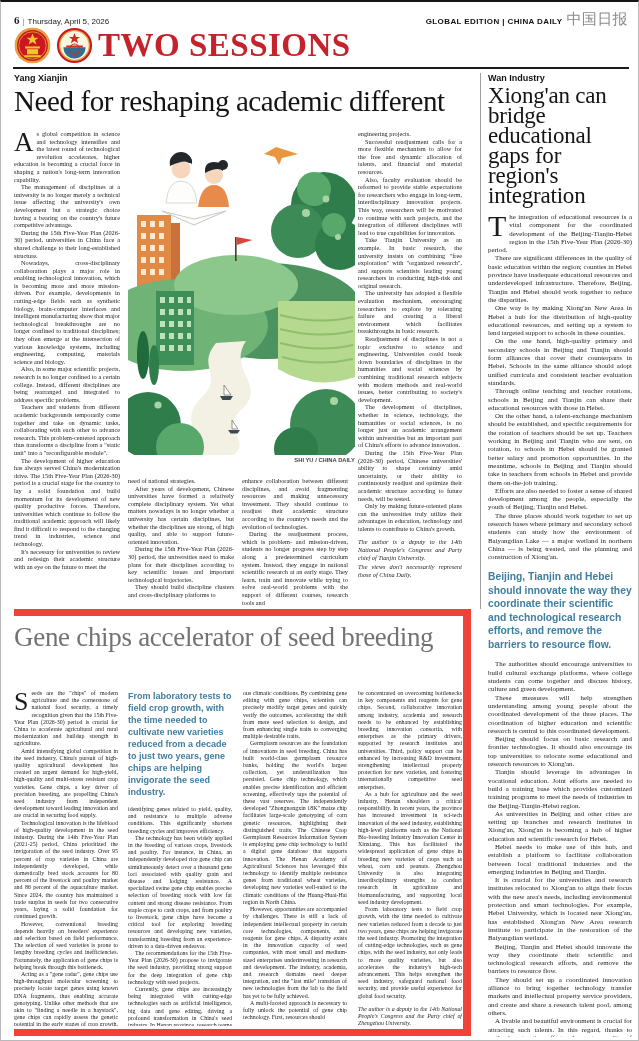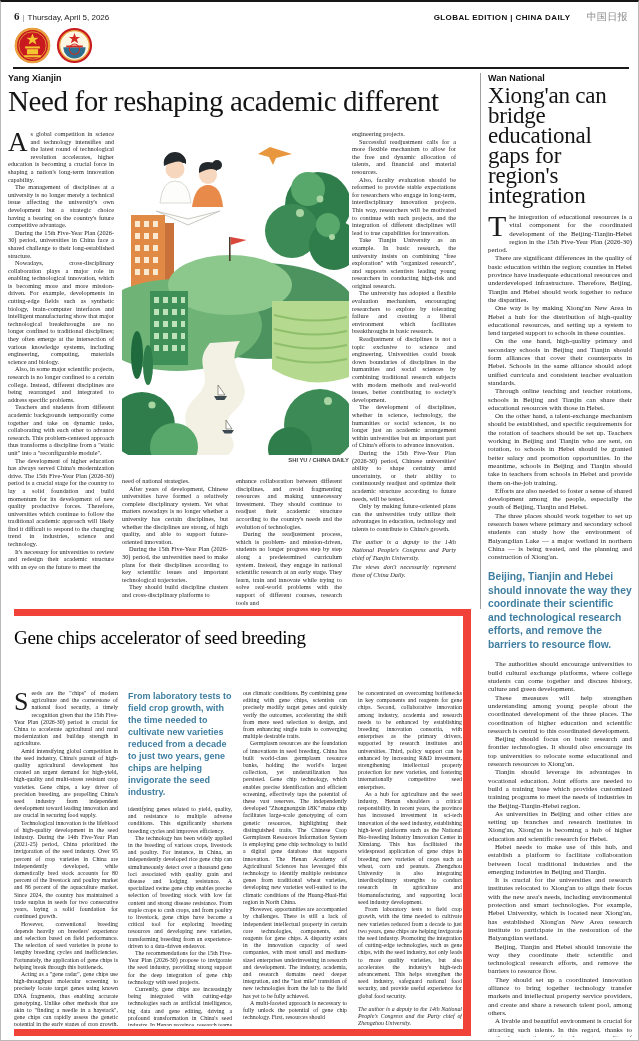--- a/index.html
+++ b/index.html
@@ -6,53 +6,53 @@
   .page{position:relative;width:639px;height:1041px;margin:0 auto;background:#fff;
         border-left:1px solid #b9b9b9;border-right:1px solid #b9b9b9;border-bottom:1px solid #b9b9b9;
         border-top:2px solid #161616;box-sizing:border-box;overflow:hidden;
         font-family:"Liberation Serif",serif;color:#1c1c1c;}
   
   .hdr-row{position:absolute;top:8px;left:13px;width:614px;display:flex;justify-content:space-between;align-items:baseline;}
   .hdr-left{font-family:"Liberation Sans",sans-serif;font-size:8px;color:#222;}
   .hdr-left b{font-size:11px;font-family:"Liberation Serif",serif;}
   .hdr-left .sep{color:#888;margin:0 3px;}
   .hdr-right{font-family:"Liberation Sans",sans-serif;font-size:8px;font-weight:bold;letter-spacing:.4px;color:#111;}
-  .hdr-right .cn{font-weight:normal;color:#8a8a8a;font-size:10px;margin-left:16px;}
+  .hdr-right .cn{font-weight:normal;color:#8a8a8a;font-size:15px;margin-left:4px;}
   .masthead{position:absolute;top:25px;left:13px;display:flex;align-items:center;gap:5px;}
   .emblem{width:37px;height:37px;display:block;}
   .mast-title{font-size:33px;font-weight:bold;letter-spacing:.5px;line-height:37px;}
   .mast-rule{position:absolute;top:65px;left:12px;width:616px;height:2px;background:#1a1a1a;}
   
   .byline{font-family:"Liberation Sans",sans-serif;font-weight:bold;font-size:9px;color:#111;}
   .col{position:absolute;overflow:hidden;text-align:justify;}
   .col p{margin:0;}
   .col p + p{text-indent:7px;}
   .note{font-style:italic;margin-top:6px;}
   .note p{text-indent:0 !important;margin:0 0 2px 0;}
   
-  .art1{position:absolute;left:7px;top:71px;width:460px;height:537px;}
+  .art1{position:absolute;left:13px;top:71px;width:460px;height:537px;}
   .art1 .headline{font-size:29px;letter-spacing:-.4px;line-height:32px;margin-top:2px;white-space:nowrap;color:#141414;}
   .art1 .col{font-size:6.3px;line-height:7.6px;}
   .a1c1{left:0;top:57px;width:106px;height:477px;}
   .a1c1 p:first-child::first-letter{float:left;font-size:27px;line-height:22px;padding:1px 3px 0 0;}
   .a1-illo{position:absolute;left:114px;top:60px;width:227px;height:322px;}
   .a1-cap{position:absolute;left:114px;top:384px;width:227px;text-align:right;
           font-family:"Liberation Sans",sans-serif;font-weight:bold;font-size:5.8px;color:#444;}
   .a1c2{left:114px;top:404px;width:106px;height:131px;}
   .a1c3{left:228px;top:404px;width:106px;height:131px;}
   .a1c4{left:344px;top:57px;width:104px;height:477px;}
   
   .vrule{position:absolute;left:479px;top:71px;width:1px;height:536px;background:#9f9f9f;}
   .redbar{position:absolute;background:#f04238;}
   .rb-top{left:13px;top:607px;width:457px;height:7px;}
   .rb-right{left:462px;top:607px;width:8px;height:427px;}
   .rb-bottom{left:13px;top:1027px;width:457px;height:7px;}
   
   .gene{position:absolute;left:13px;top:618px;width:448px;height:404px;}
-  .gene .headline{font-size:19px;letter-spacing:-.3px;line-height:31px;margin-top:2px;white-space:nowrap;color:#000000;}
+  .gene .headline{font-size:27px;letter-spacing:-.3px;line-height:31px;margin-top:2px;white-space:nowrap;color:#737373;}
   .gene .col{font-size:5.9px;line-height:7.2px;}
   .gc1{left:0;top:70px;width:104px;height:336px;}
   .gc1 p:first-child::first-letter{float:left;font-size:26px;line-height:21px;padding:1px 3px 0 0;}
   .gc2{left:114px;top:70px;width:104px;height:336px;}
   .gc3{left:229px;top:70px;width:104px;height:336px;}
   .gc4{left:344px;top:70px;width:104px;height:336px;}
   .pullquote{font-family:"Liberation Sans",sans-serif;font-weight:bold;color:#3f7ea0;text-align:left;}
   .gene-quote{font-size:9px;line-height:12px;margin-bottom:8px;}
   
   .xa{position:absolute;left:487px;top:71px;width:144px;height:964px;overflow:hidden;}
@@ -90,20 +90,21 @@
     </svg>
     <svg class="emblem" viewBox="0 0 40 40">
       <circle cx="20" cy="20" r="19" fill="#c8191f"></circle>
       <circle cx="20" cy="20" r="16" fill="#fdf6e3"></circle>
       <circle cx="20" cy="20" r="16" fill="none" stroke="#e9a23b" stroke-width="1.4"></circle>
       <polygon points="20,6.5 21.6,10.7 26,10.7 22.6,13.3 23.9,17.5 20,15 16.1,17.5 17.4,13.3 14,10.7 18.4,10.7" fill="#d42b23"></polygon>
       <path d="M8 22 a12 12 0 0 0 24 0 z" fill="#2f6f8f"></path>
       <path d="M11 20 h18 v2 h-18 z" fill="#d42b23"></path>
       <circle cx="20" cy="24" r="5.5" fill="none" stroke="#d42b23" stroke-width="1.1"></circle>
     </svg>
+    <div class="mast-title" style="color:#c5232c;">TWO SESSIONS</div>
   </div>
   <div class="mast-rule"></div>
 
   <div class="art1">
     <div class="byline">Yang Xianjin</div>
     <div class="headline">Need for reshaping academic different</div>
 
     <div class="col a1c1">
         <p>As global competition in science and technology intensifies and the latest round of technological revolution accelerates, higher education is becoming a crucial force in shaping a nation's long-term innovation capability.</p>
         <p>The management of disciplines at a university is no longer merely a technical issue affecting the university's own development but a strategic choice having a bearing on the country's future competitive advantage.</p>
@@ -257,21 +258,21 @@
         </div>
     </div>
   </div>
 
   <div class="vrule"></div>
   <div class="redbar rb-top"></div>
   <div class="redbar rb-right"></div>
   <div class="redbar rb-bottom"></div>
 
   <div class="xa">
-    <div class="byline">Wan National</div>
+    <div class="byline">Wan Industry</div>
     <div class="headline">Xiong'an can bridge educational gaps for region's integration</div>
     <div class="xa-body xa-before">
         <p>The integration of educational resources is a vital component for the coordinated development of the Beijing-Tianjin-Hebei region in the 15th Five-Year Plan (2026-30) period.</p>
         <p>There are significant differences in the quality of basic education within the region; counties in Hebei province have inadequate educational resources and underdeveloped infrastructure. Therefore, Beijing, Tianjin and Hebei should work together to reduce the disparities.</p>
         <p>One way is by making Xiong'an New Area in Hebei a hub for the distribution of high-quality educational resources, and setting up a system to lend targeted support to schools in these counties.</p>
         <p>On the one hand, high-quality primary and secondary schools in Beijing and Tianjin should form alliances that cover their counterparts in Hebei. Schools in the same alliance should adopt unified curricula and consistent teacher evaluation standards.</p>
         <p>Through online teaching and teacher rotations, schools in Beijing and Tianjin can share their educational resources with those in Hebei.</p>
         <p>On the other hand, a talent-exchange mechanism should be established, and specific requirements for the rotation of teachers should be set up. Teachers working in Beijing and Tianjin who are sent, on rotation, to schools in Hebei should be granted better salary and promotion opportunities. In the meantime, schools in Beijing and Tianjin should take in teachers from schools in Hebei and provide them on-the-job training.</p>
         <p>Efforts are also needed to foster a sense of shared development among the people, especially the youth of Beijing, Tianjin and Hebei.</p>
         <p>The three places should work together to set up research bases where primary and secondary school students can study how the environment of Baiyangdian Lake — a major wetland in northern China — is being treated, and the planning and construction of Xiong'an.</p>

